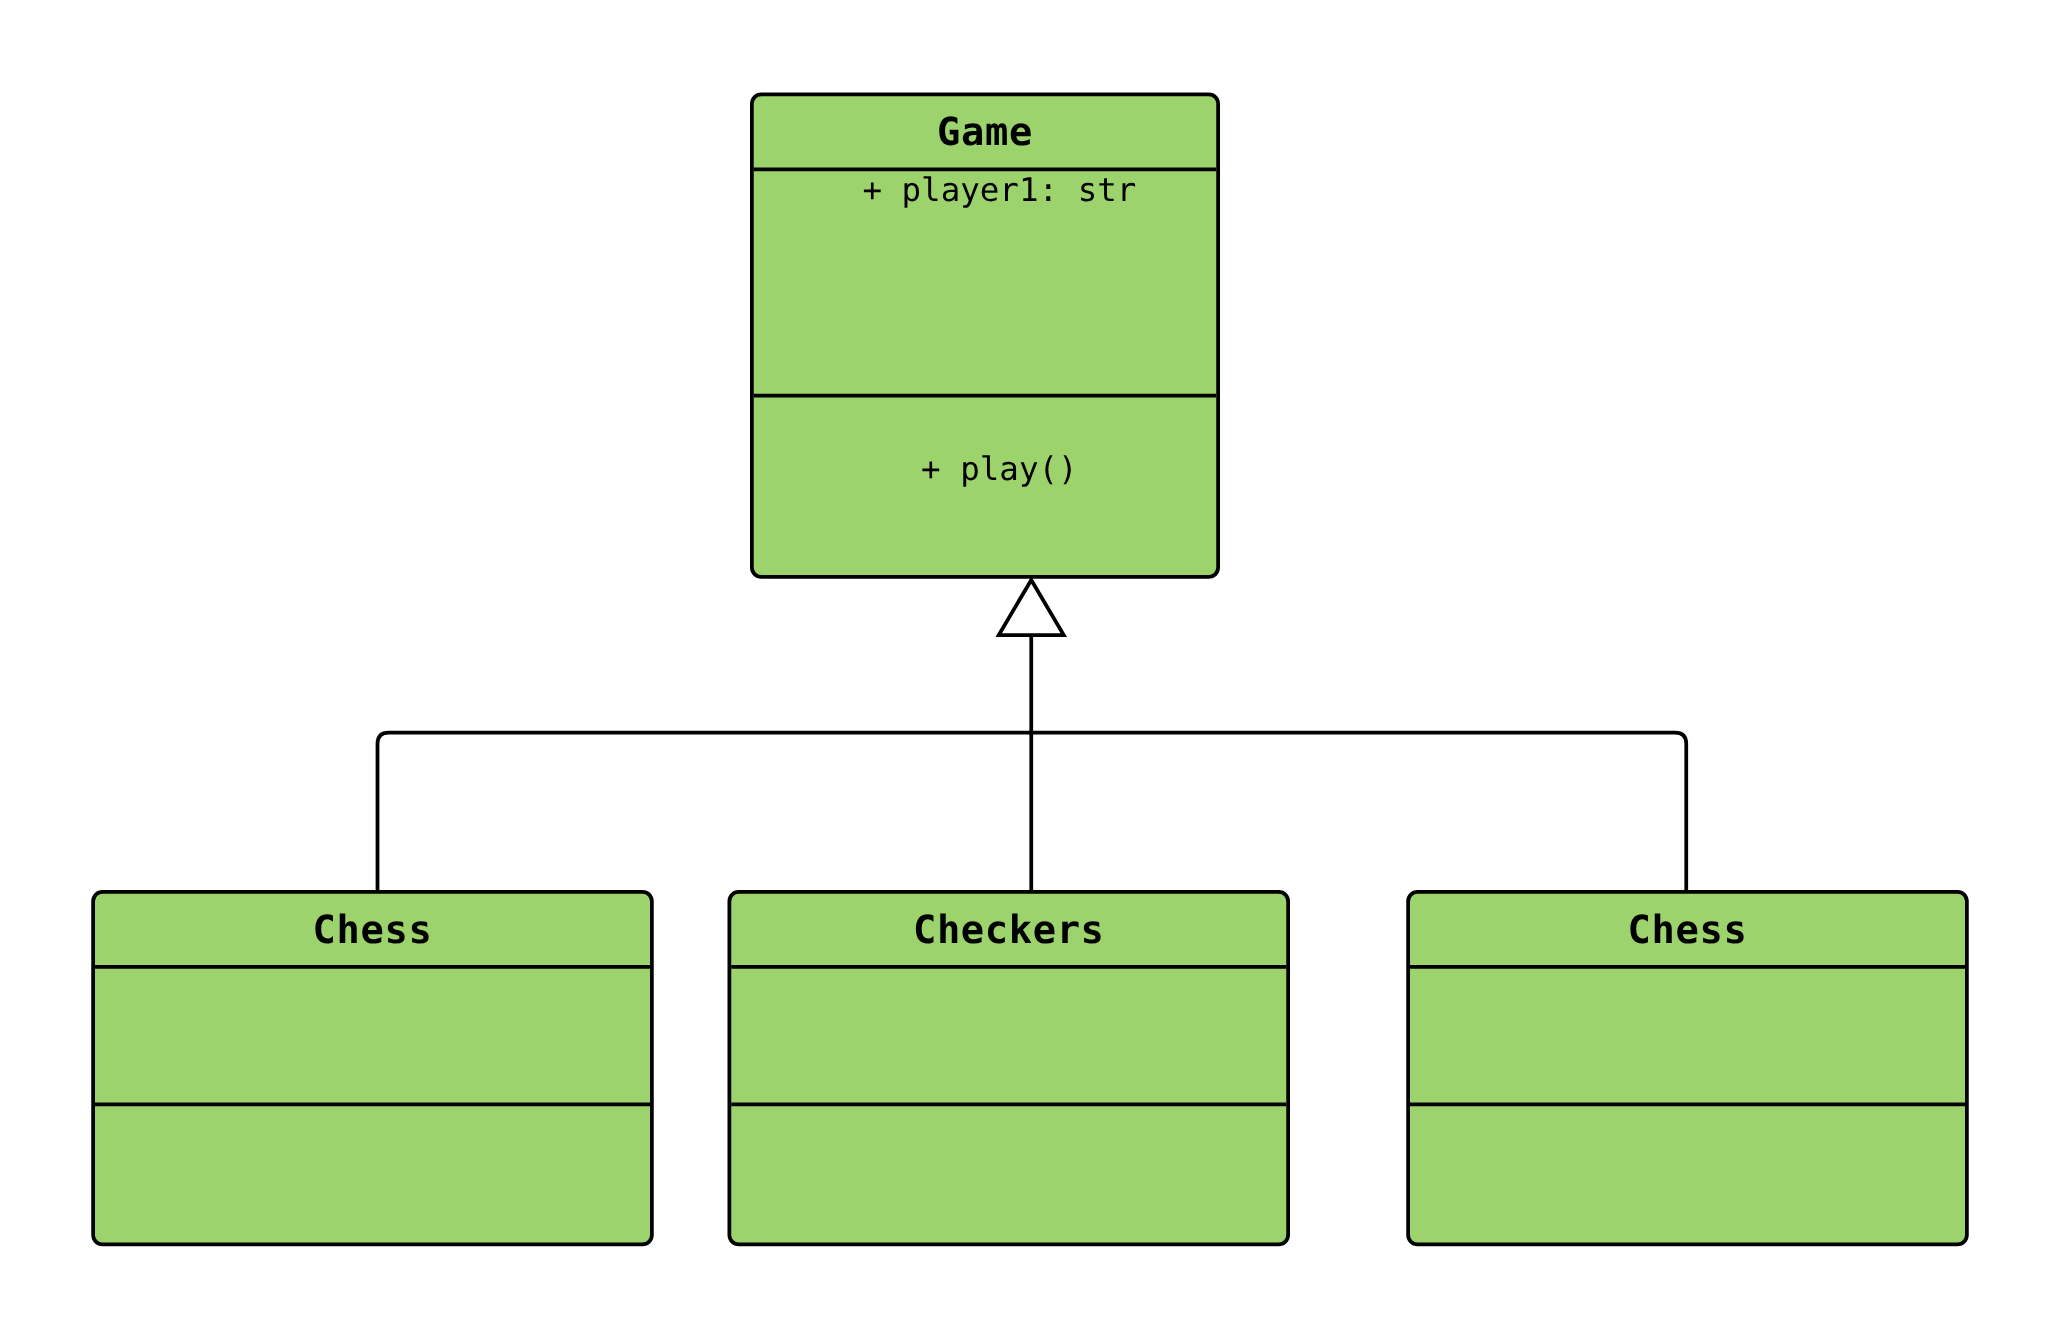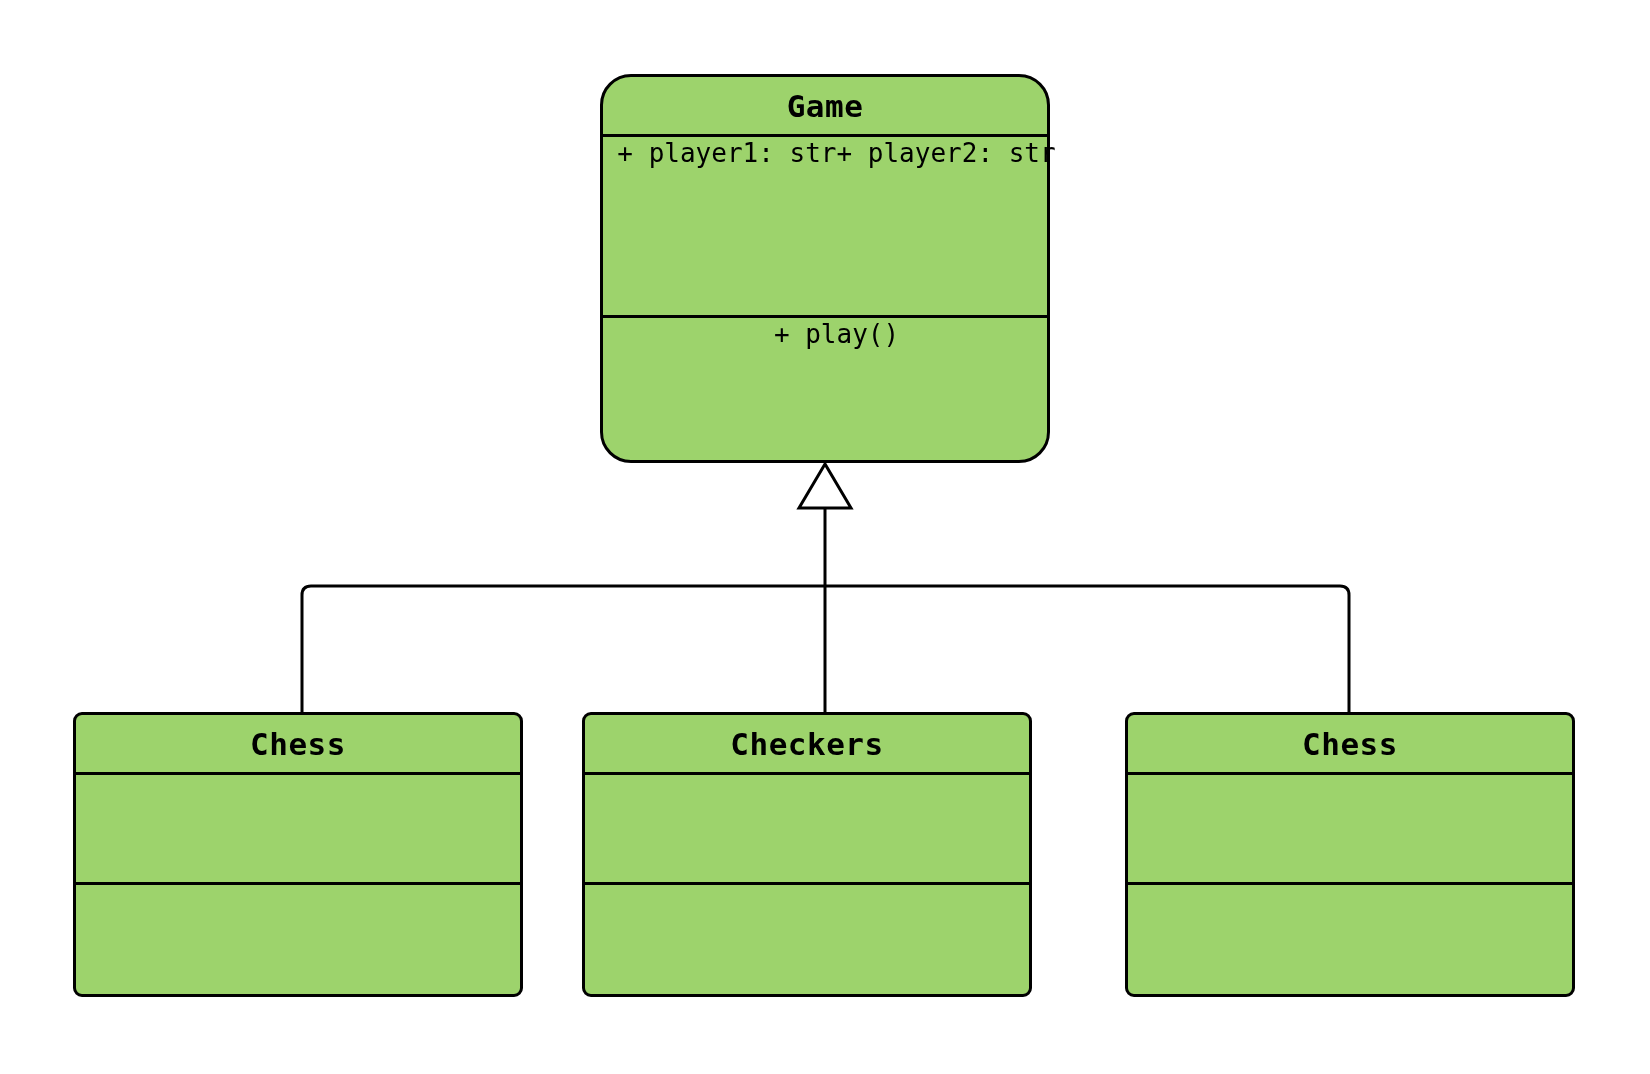--- a/index.html
+++ b/index.html
@@ -51,23 +51,23 @@
     justify-content: center;
     padding-left: 23px;
     font-size: 26px;
     line-height: 33px;
     white-space: pre;
   }
   .compartment.bordered {
     border-bottom: 3px solid var(--node-stroke, #000000);
   }
   
-  .node-game { left: 600px; top: 74px; width: 450px; height: 389px; border-radius: 31px; }
+  .node-game { left: 600px; top: 74px; width: 376px; height: 389px; }
   .node-game .attrs   { height: 181px; }
-  .node-game .methods { flex: 1; }
+  .node-game .methods { flex: 1; margin-top: 42px; }
   
   .node-child { width: 450px; height: 285px; top: 712px; }
   .node-chess    { left: 73px; }
   .node-checkers { left: 582px; }
   .node-ludo     { left: 1125px; }
   .node-child .attrs   { height: 110px; }
   .node-child .methods { flex: 1; }
 </style>
 </head>
 <body>
@@ -80,21 +80,20 @@
 
     <path d="M 825 508 L 825 712" fill="none" stroke="#000000" stroke-width="3"></path>
 
     <polygon points="825,464 799,508 851,508" fill="#ffffff" stroke="#000000" stroke-width="3" stroke-linejoin="miter"></polygon>
   </svg>
 
   <div class="class-node node-game">
     <div class="class-title">Game</div>
     <div class="compartment attrs bordered">
       <div>+ player1: str</div>
-      <div>+ player2: str</div>
     </div>
     <div class="compartment methods">
       <div>+ play()</div>
     </div>
   </div>
 
   <div class="class-node node-child node-chess">
     <div class="class-title">Chess</div>
     <div class="compartment attrs bordered"></div>
     <div class="compartment methods"></div>

